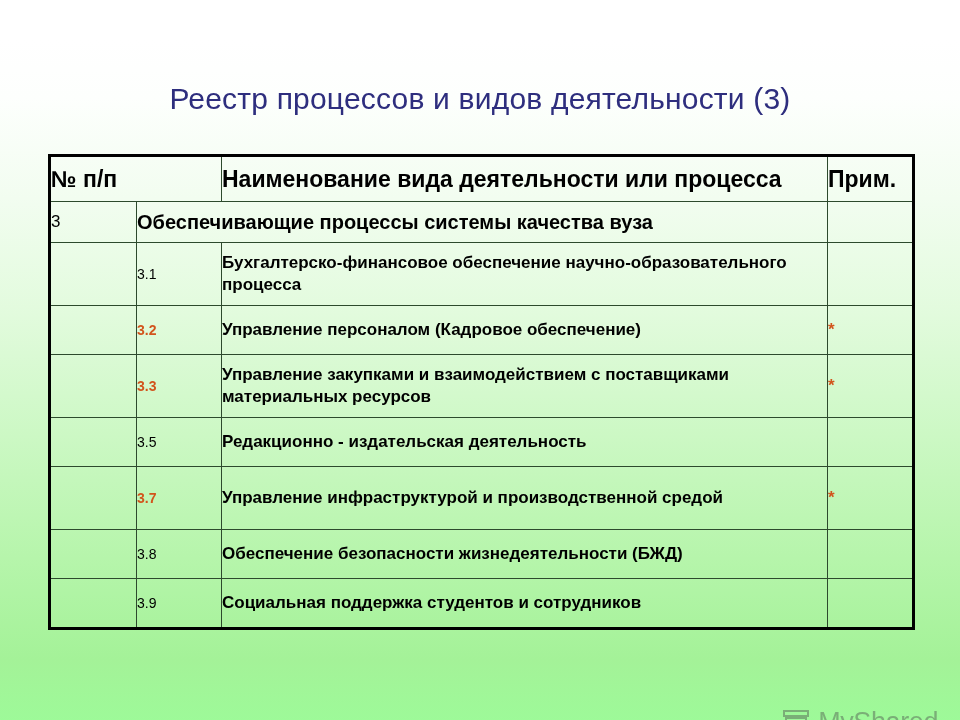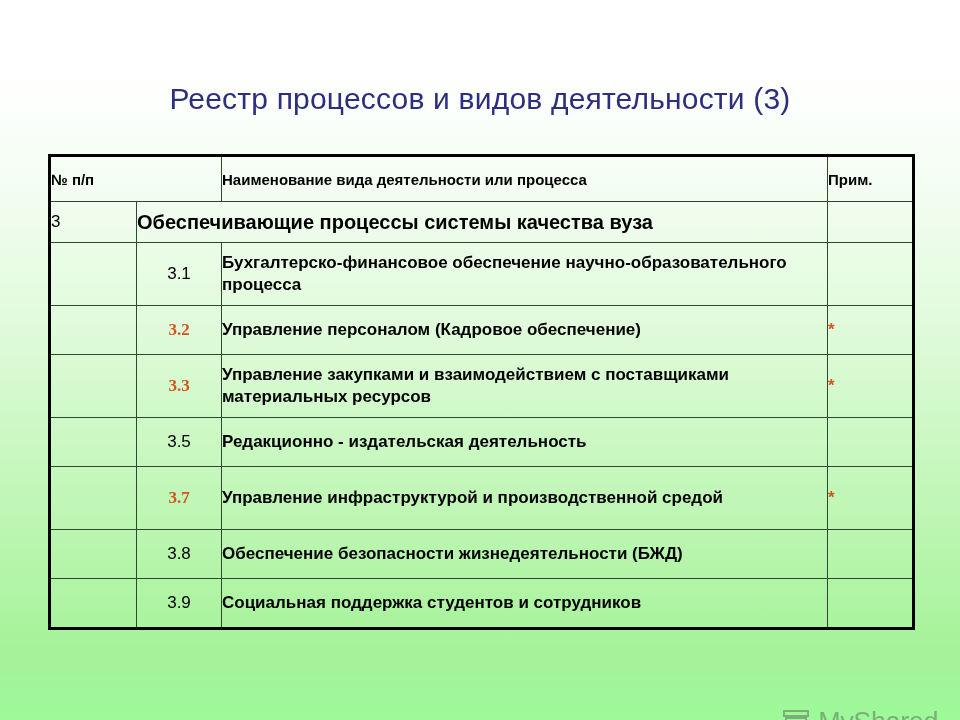--- a/index.html
+++ b/index.html
@@ -67,21 +67,21 @@
 
   
   .col-a { width: 87px; }
   .col-b { width: 85px; }
   .col-c { width: 606px; }
   .col-d { width: 86px; }
 
   
   .hdr-cell {
     height: 44px;
-    font-size: 15px;
+    font-size: 23px;
     font-weight: 700;
     color: #000000;
     background: #fbfffb;
   }
   .hdr-np {
     padding-left: 11px;
     text-align: left;
   }
   .hdr-name {
     padding-left: 17px;
@@ -117,26 +117,26 @@
 
   
   .data-row td {
     height: 48px;
   }
   .data-row.tall td {
     height: 62px;
   }
   .cell-num {
     padding-left: 24px;
-    font-size: 17px;
-    font-weight: 700;
-    text-align: center;
+    font-size: 14px;
+    font-weight: 700;
+    text-align: left;
   }
   .cell-num.black  { color: #000000; font-weight: 400; }
-  .cell-num.orange { color: #d2541c; font-weight: 700; font-family: Liberation Serif, serif; }
+  .cell-num.orange { color: #d2541c; font-weight: 700; }
   .cell-name {
     padding-left: 17px;
     padding-right: 8px;
     font-size: 17px;
     font-weight: 700;
     color: #000000;
     text-align: left;
     line-height: 1.32;
   }
   .cell-prim {

